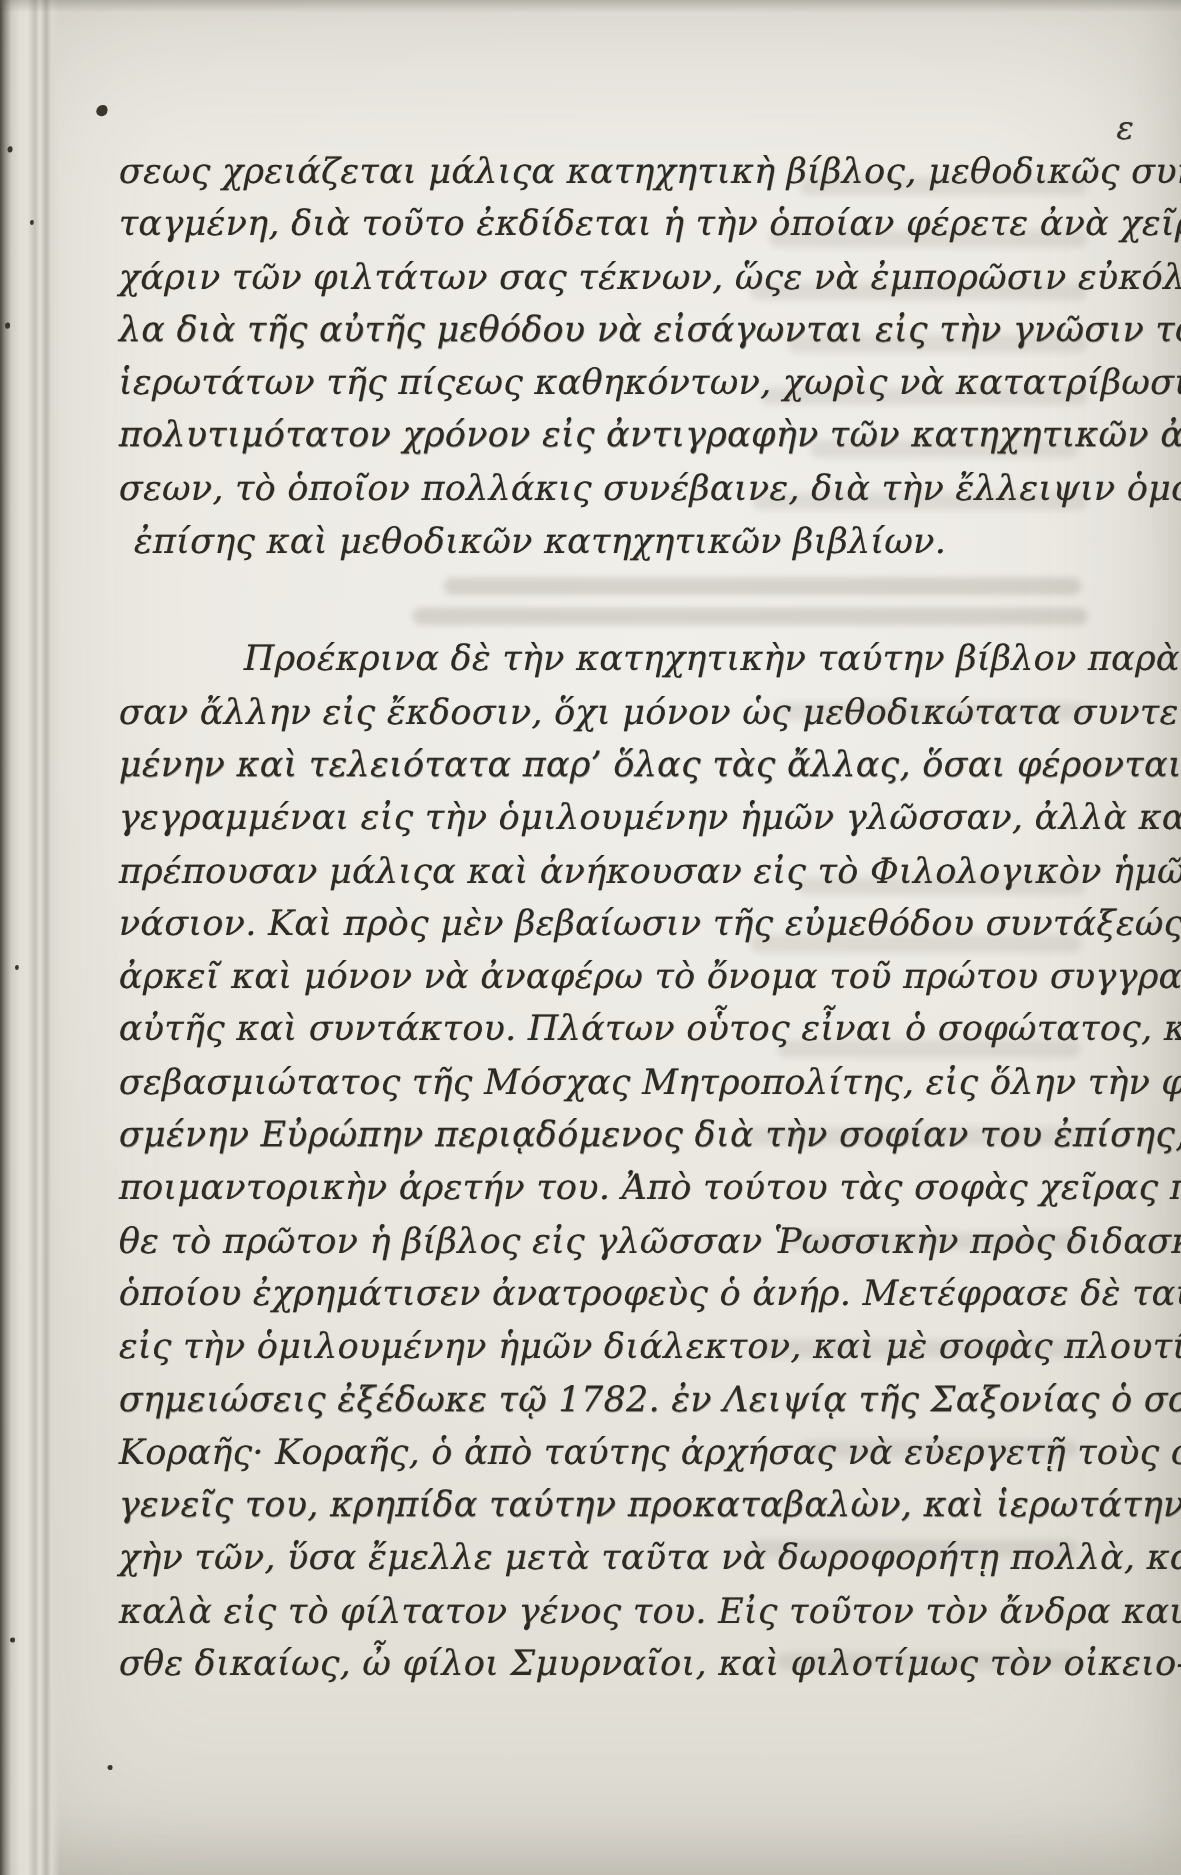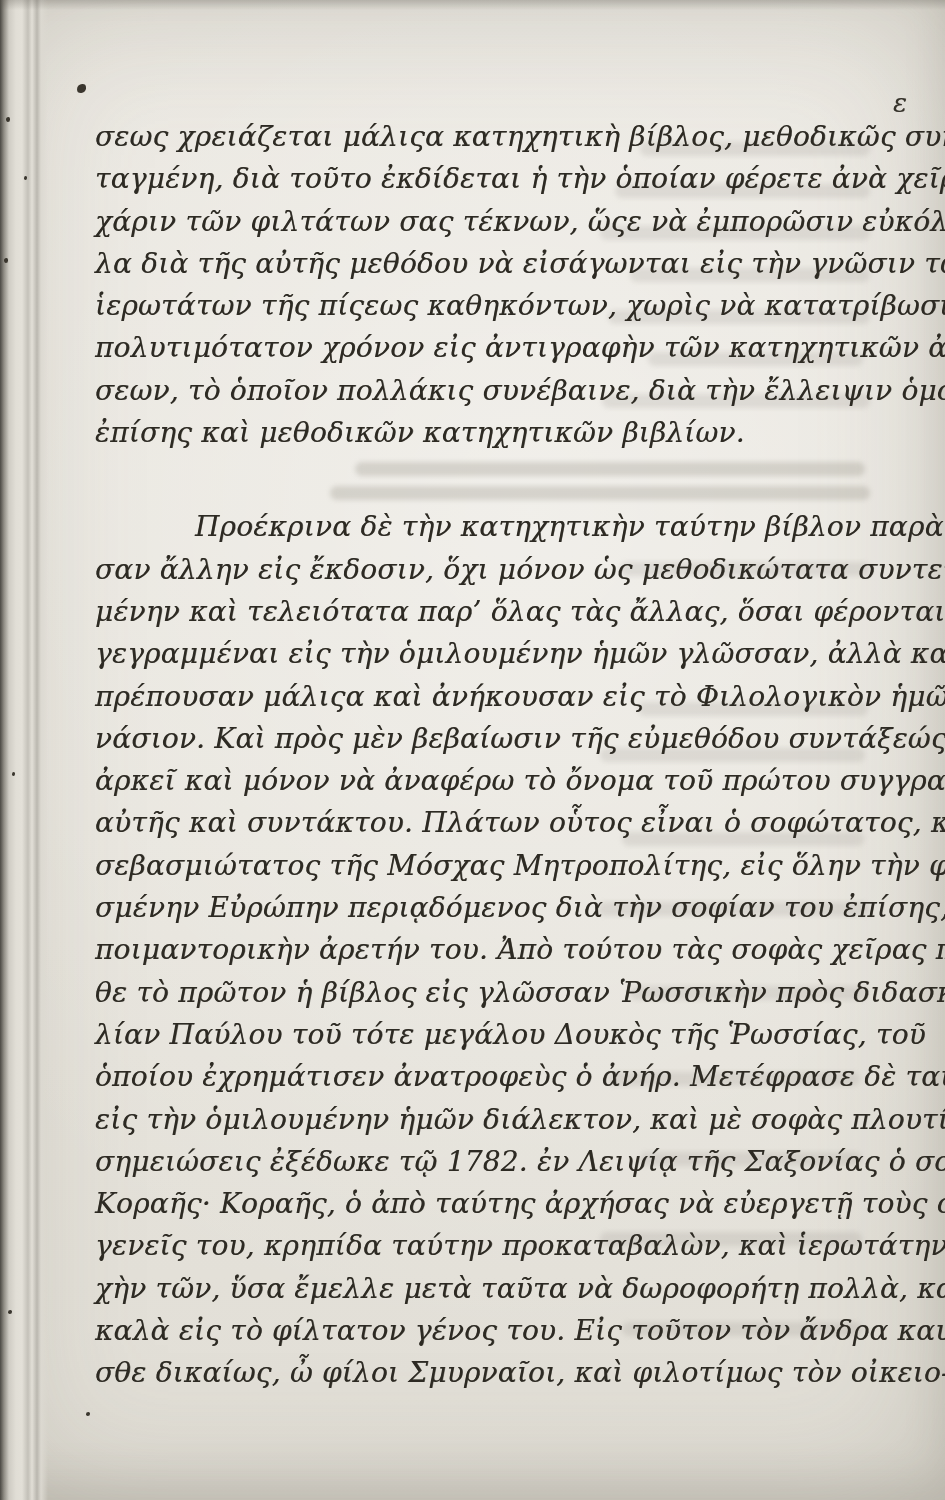--- a/index.html
+++ b/index.html
@@ -38,21 +38,21 @@
     font-size:28px;font-style:italic;
     letter-spacing:0.2px;
     text-shadow:0.35px 0.35px 0.55px rgba(46,43,36,0.55);
   }
   .para{margin:0;}
   .para-2{margin-top:52px;}
   .line{
     line-height:42.3px;height:42.3px;white-space:nowrap;
     text-align:justify;text-align-last:justify;
   }
-  .line.loose{text-align-last:left;}
+  .line.loose{text-align-last:left;margin-left:12px;}
   .line.indent{padding-left:100px;}
   
   .bleed{position:absolute;inset:0;pointer-events:none;}
   .bleed > div{
     position:absolute;height:14px;border-radius:7px;
     background:rgba(138,133,122,0.17);
     filter:blur(2.6px);
   }
   .bleed > div.strong{background:rgba(118,113,102,0.22);}
   
@@ -116,21 +116,20 @@
       <div class="line">μένην καὶ τελειότατα παρ’ ὅλας τὰς ἄλλας, ὅσαι φέρονται συγ-</div>
       <div class="line">γεγραμμέναι εἰς τὴν ὁμιλουμένην ἡμῶν γλῶσσαν, ἀλλὰ καὶ ὡς</div>
       <div class="line">πρέπουσαν μάλιςα καὶ ἀνήκουσαν εἰς τὸ Φιλολογικὸν ἡμῶν Γυμ-</div>
       <div class="line">νάσιον. Καὶ πρὸς μὲν βεβαίωσιν τῆς εὐμεθόδου συντάξεώς της</div>
       <div class="line">ἀρκεῖ καὶ μόνον νὰ ἀναφέρω τὸ ὄνομα τοῦ πρώτου συγγραφέως</div>
       <div class="line">αὐτῆς καὶ συντάκτου. Πλάτων οὗτος εἶναι ὁ σοφώτατος, καὶ</div>
       <div class="line">σεβασμιώτατος τῆς Μόσχας Μητροπολίτης, εἰς ὅλην τὴν φωτι-</div>
       <div class="line">σμένην Εὐρώπην περιᾳδόμενος διὰ τὴν σοφίαν του ἐπίσης, καὶ</div>
       <div class="line">ποιμαντορικὴν ἀρετήν του. Ἀπὸ τούτου τὰς σοφὰς χεῖρας προῆλ-</div>
       <div class="line">θε τὸ πρῶτον ἡ βίβλος εἰς γλῶσσαν Ῥωσσικὴν πρὸς διδασκα-</div>
-      <div class="line">λίαν Παύλου τοῦ τότε μεγάλου Δουκὸς τῆς Ῥωσσίας, τοῦ</div>
       <div class="line">ὁποίου ἐχρημάτισεν ἀνατροφεὺς ὁ ἀνήρ. Μετέφρασε δὲ ταύτην</div>
       <div class="line">εἰς τὴν ὁμιλουμένην ἡμῶν διάλεκτον, καὶ μὲ σοφὰς πλουτίσας</div>
       <div class="line">σημειώσεις ἐξέδωκε τῷ 1782. ἐν Λειψίᾳ τῆς Σαξονίας ὁ σοφὸς</div>
       <div class="line">Κοραῆς· Κοραῆς, ὁ ἀπὸ ταύτης ἀρχήσας νὰ εὐεργετῇ τοὺς ὁμο-</div>
       <div class="line">γενεῖς του, κρηπίδα ταύτην προκαταβαλὼν, καὶ ἱερωτάτην ἀρ-</div>
       <div class="line">χὴν τῶν, ὕσα ἔμελλε μετὰ ταῦτα νὰ δωροφορήτῃ πολλὰ, καὶ</div>
       <div class="line">καλὰ εἰς τὸ φίλτατον γένος του. Εἰς τοῦτον τὸν ἄνδρα καυχᾶ-</div>
       <div class="line">σθε δικαίως, ὦ φίλοι Σμυρναῖοι, καὶ φιλοτίμως τὸν οἰκειο-</div>
     </div>
 

